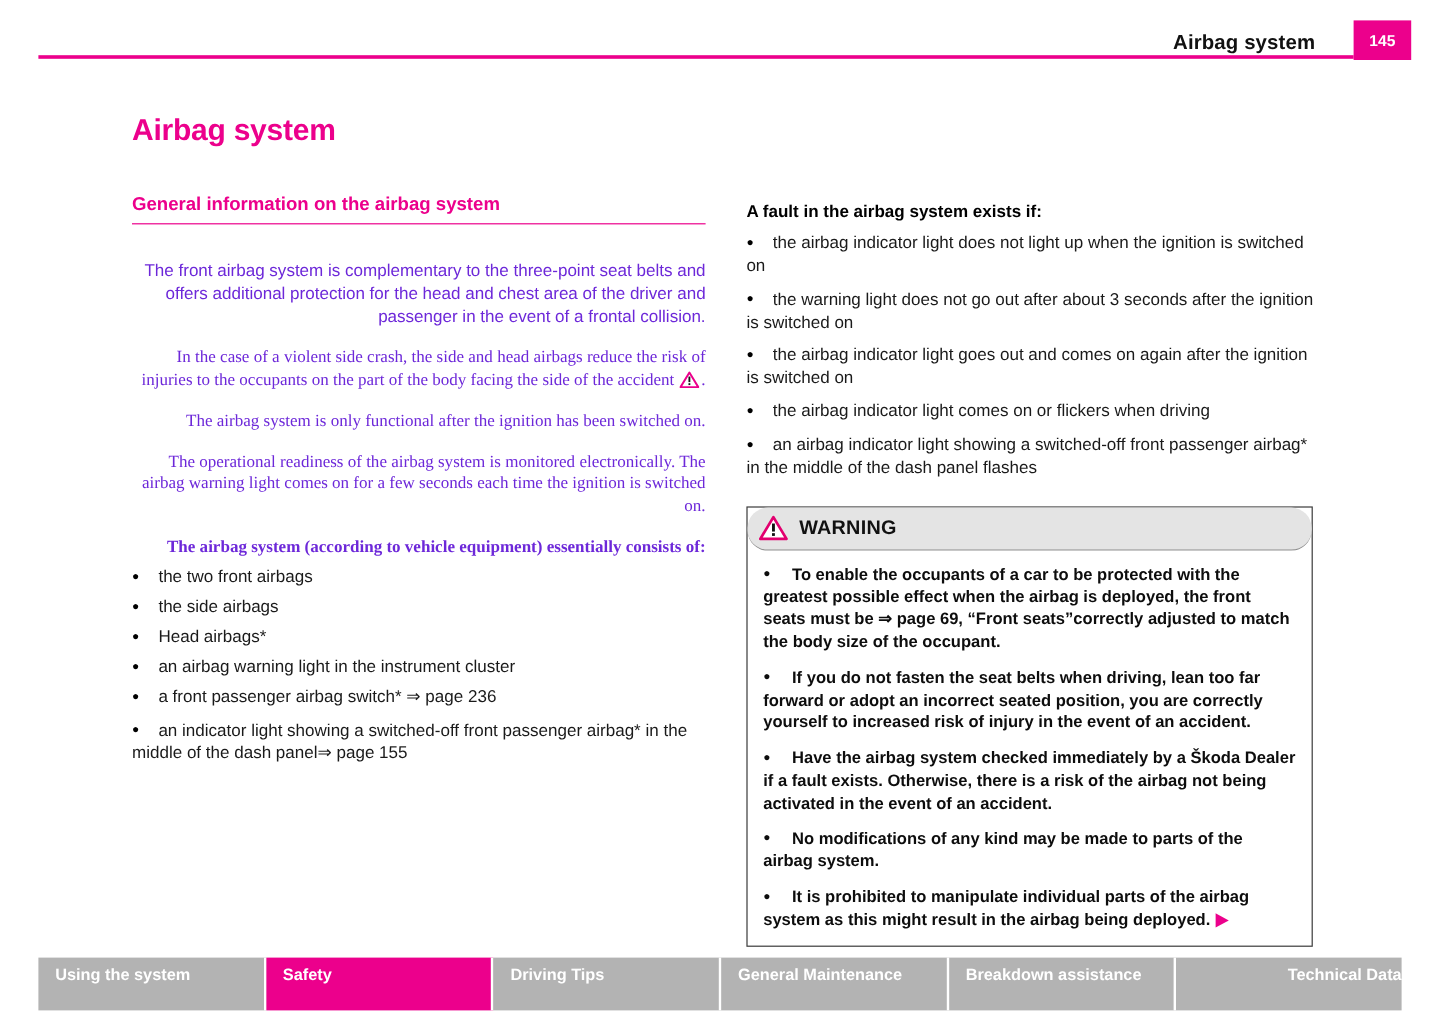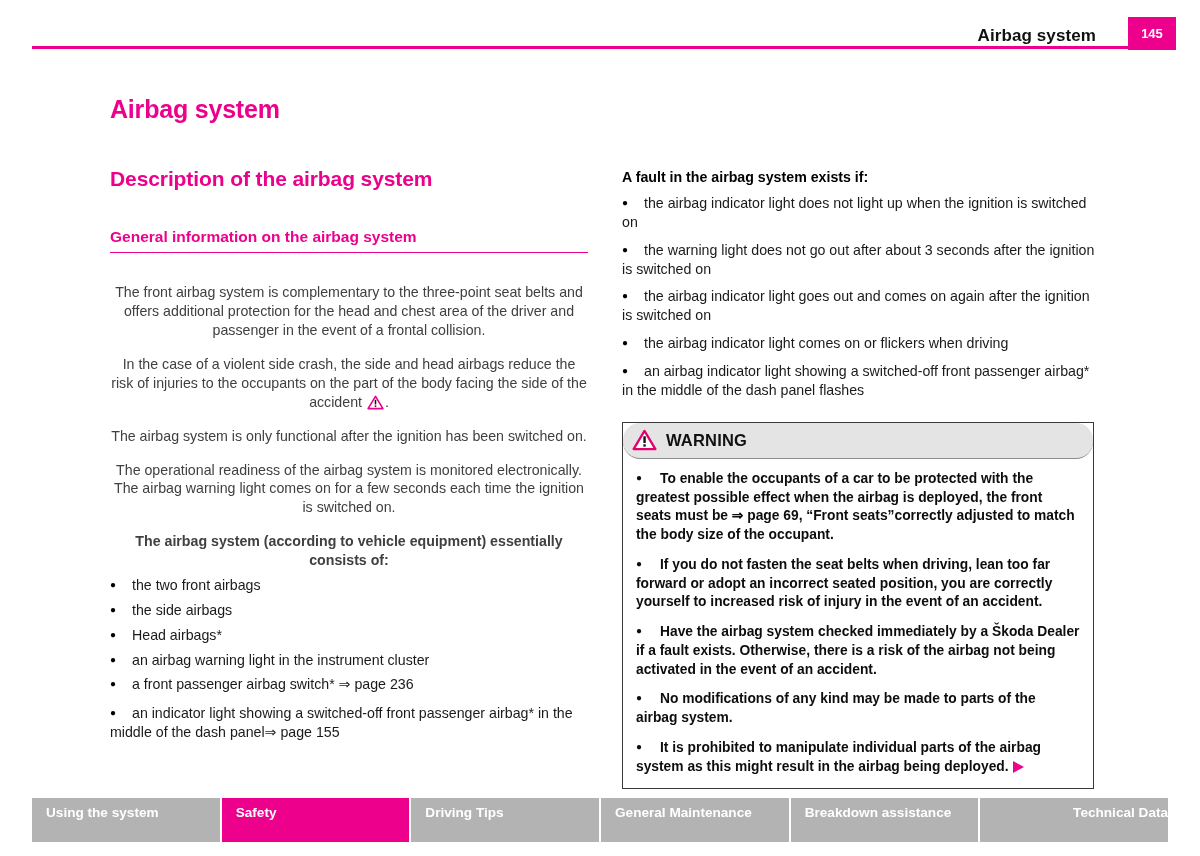--- a/index.html
+++ b/index.html
@@ -100,24 +100,24 @@
     color: #ec008c;
     padding-bottom: 7px;
     border-bottom: 1.5px solid #ec008c;
     line-height: 1.15;
   }
 
   p.body-text {
     margin: 0 0 0 0;
     font-size: 14.2px;
     line-height: 1.33;
-    color: #404040;
-    text-align: center;
-  }
-  p.body-text + p.body-text { margin-top: 15px; }
+    color: #6d28d9;
+    text-align: right;
+  }
+  p.body-text + p.body-text { margin-top: 15px; font-family: Liberation Serif, serif; }
   p.first-para { margin-top: 30px; }
 
   p.body-text.bold,
   p.lead-bold {
     font-weight: bold;
   }
 
   
   ul.bullets {
     list-style: none;
@@ -279,21 +279,20 @@
   <div class="header-rule"></div>
   <div class="page-badge">145</div>
 </div>
 
 <div class="content">
 
   <div class="col-left">
 
     <h1 class="chapter-title">Airbag system</h1>
 
-    <h2 class="section-title">Description of the airbag system</h2>
 
     <h3 class="subsection-title">General information on the airbag system</h3>
 
     <p class="body-text first-para">The front airbag system is complementary to the three-point seat belts and offers additional protection for the head and chest area of the driver and passenger in the event of a frontal collision.</p>
 
     <p class="body-text"><span>In the case of a violent side crash, the side and head airbags reduce the risk of injuries to the occupants on the part of the body facing the side of the accident </span><span class="tri-inline"><svg viewBox="0 0 22 19" width="17" height="15" aria-hidden="true">
             <path d="M11 1.6 L20.6 17.4 L1.4 17.4 Z" fill="#ffffff" stroke="#ec008c" stroke-width="2.1" stroke-linejoin="round"></path>
             <rect x="10" y="6" width="2" height="6" fill="#111111"></rect>
             <rect x="10" y="13.2" width="2" height="2" fill="#111111"></rect>
           </svg></span><span>.</span></p>

